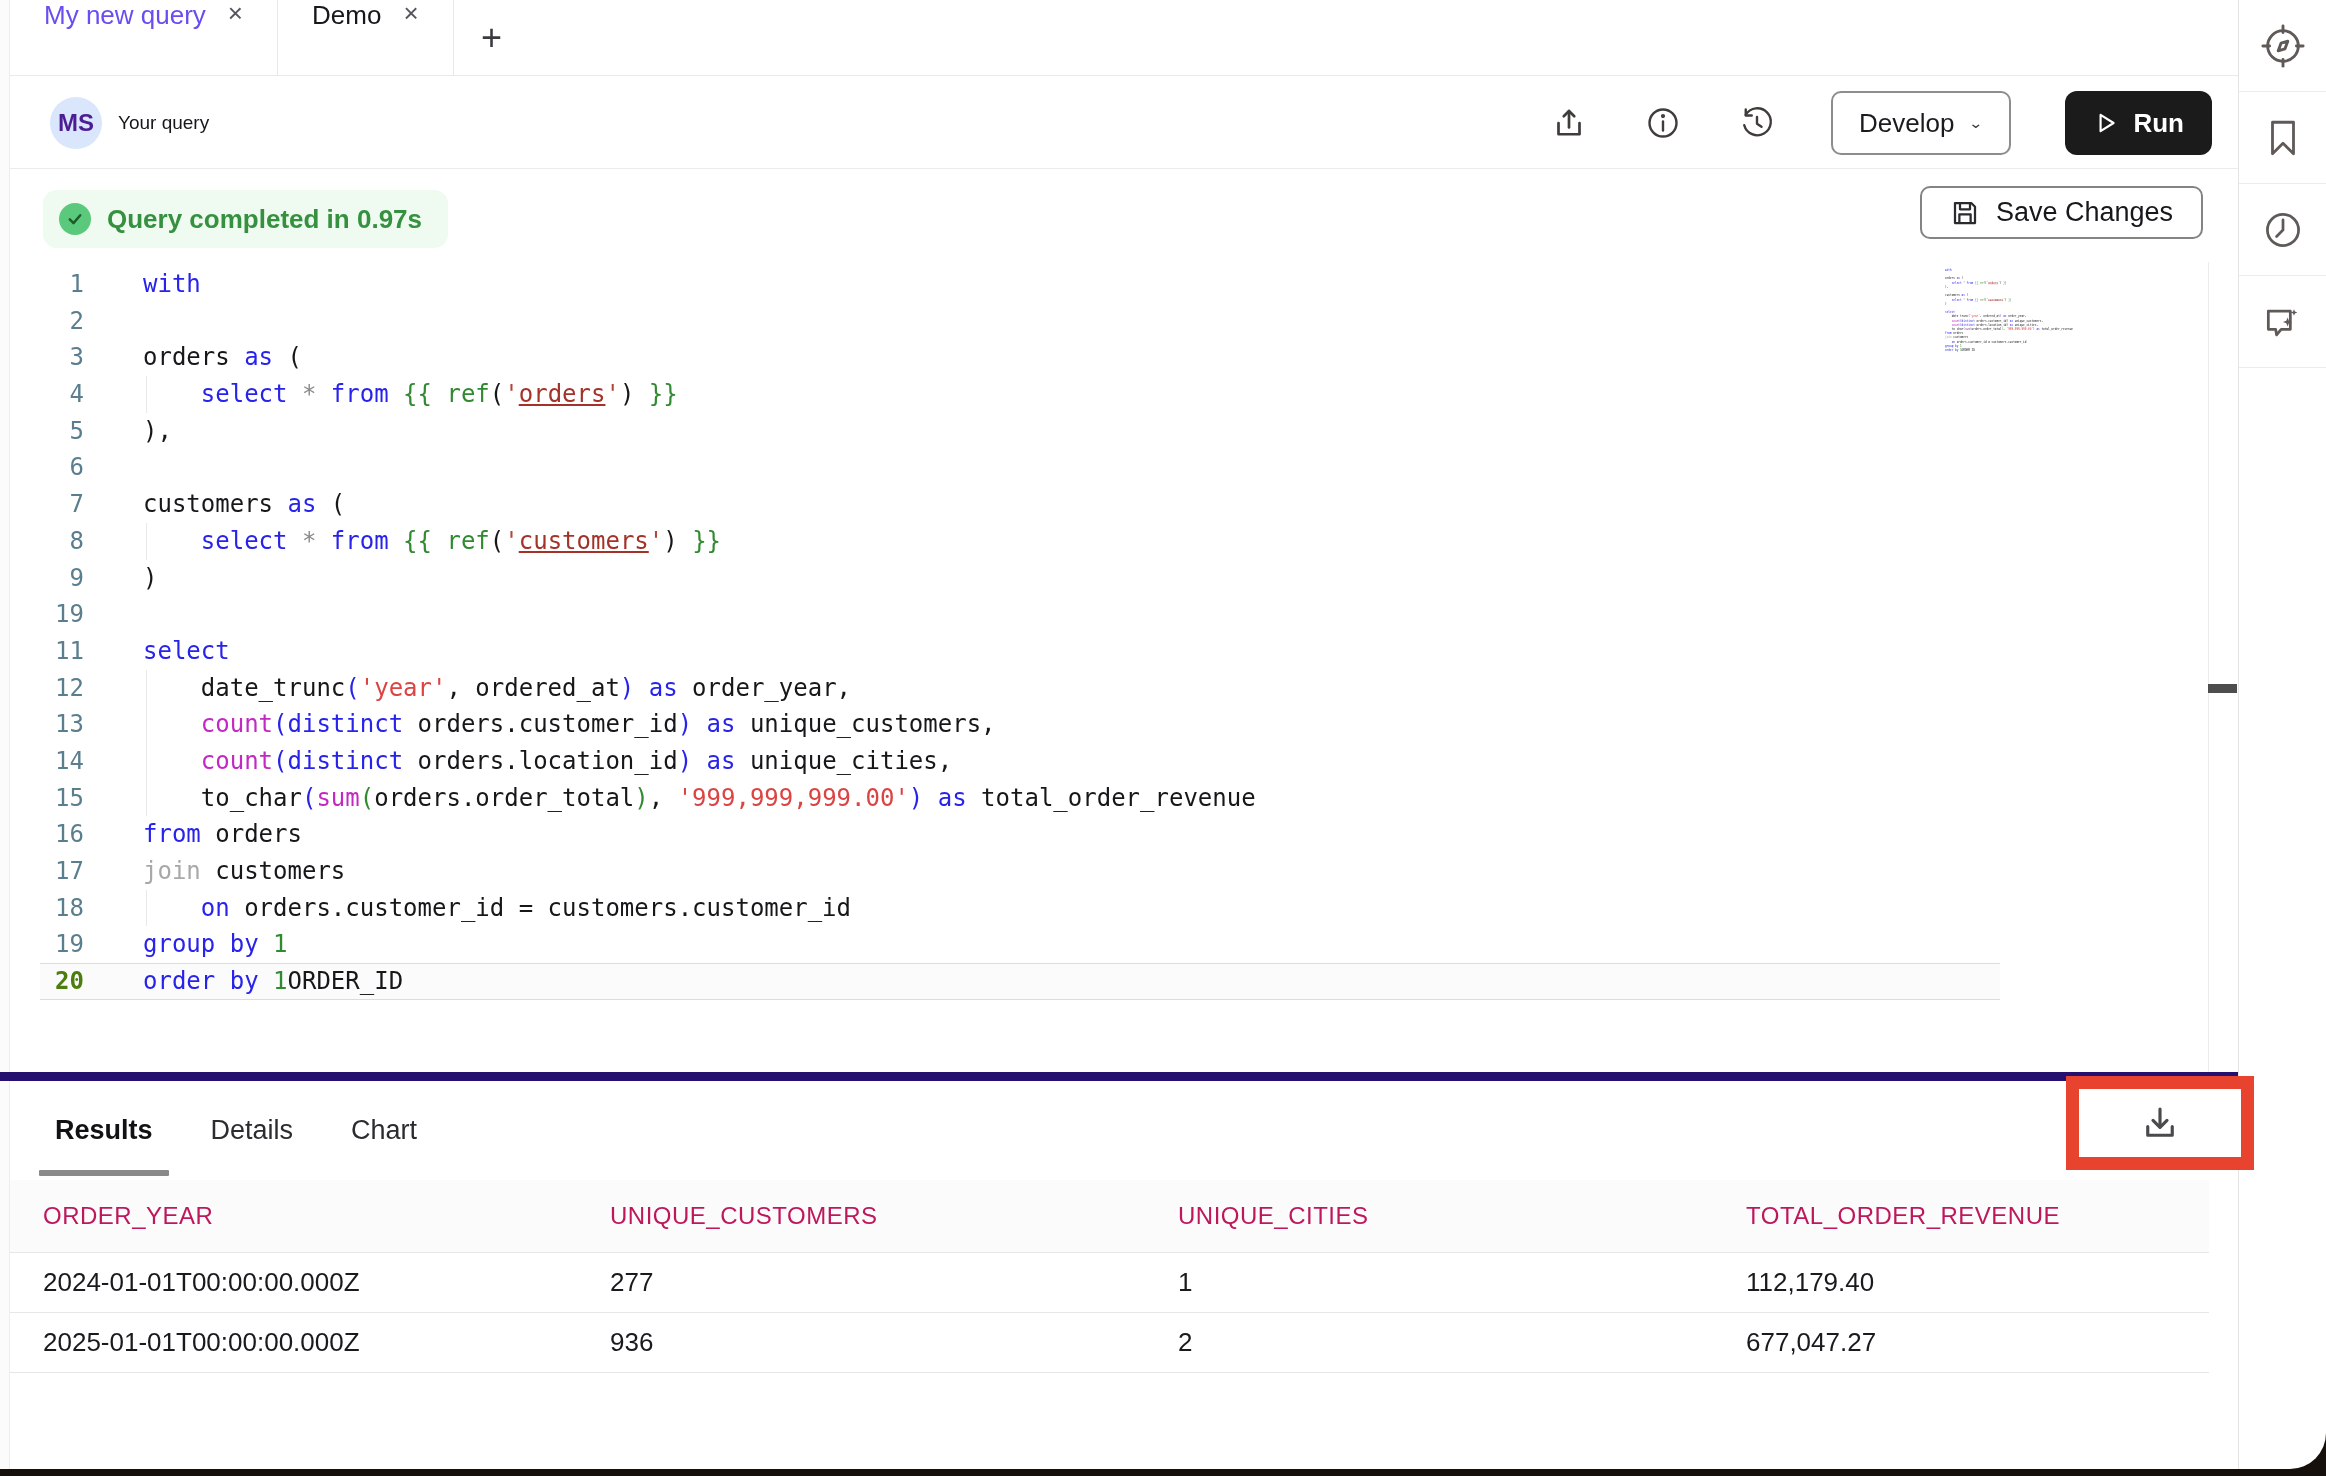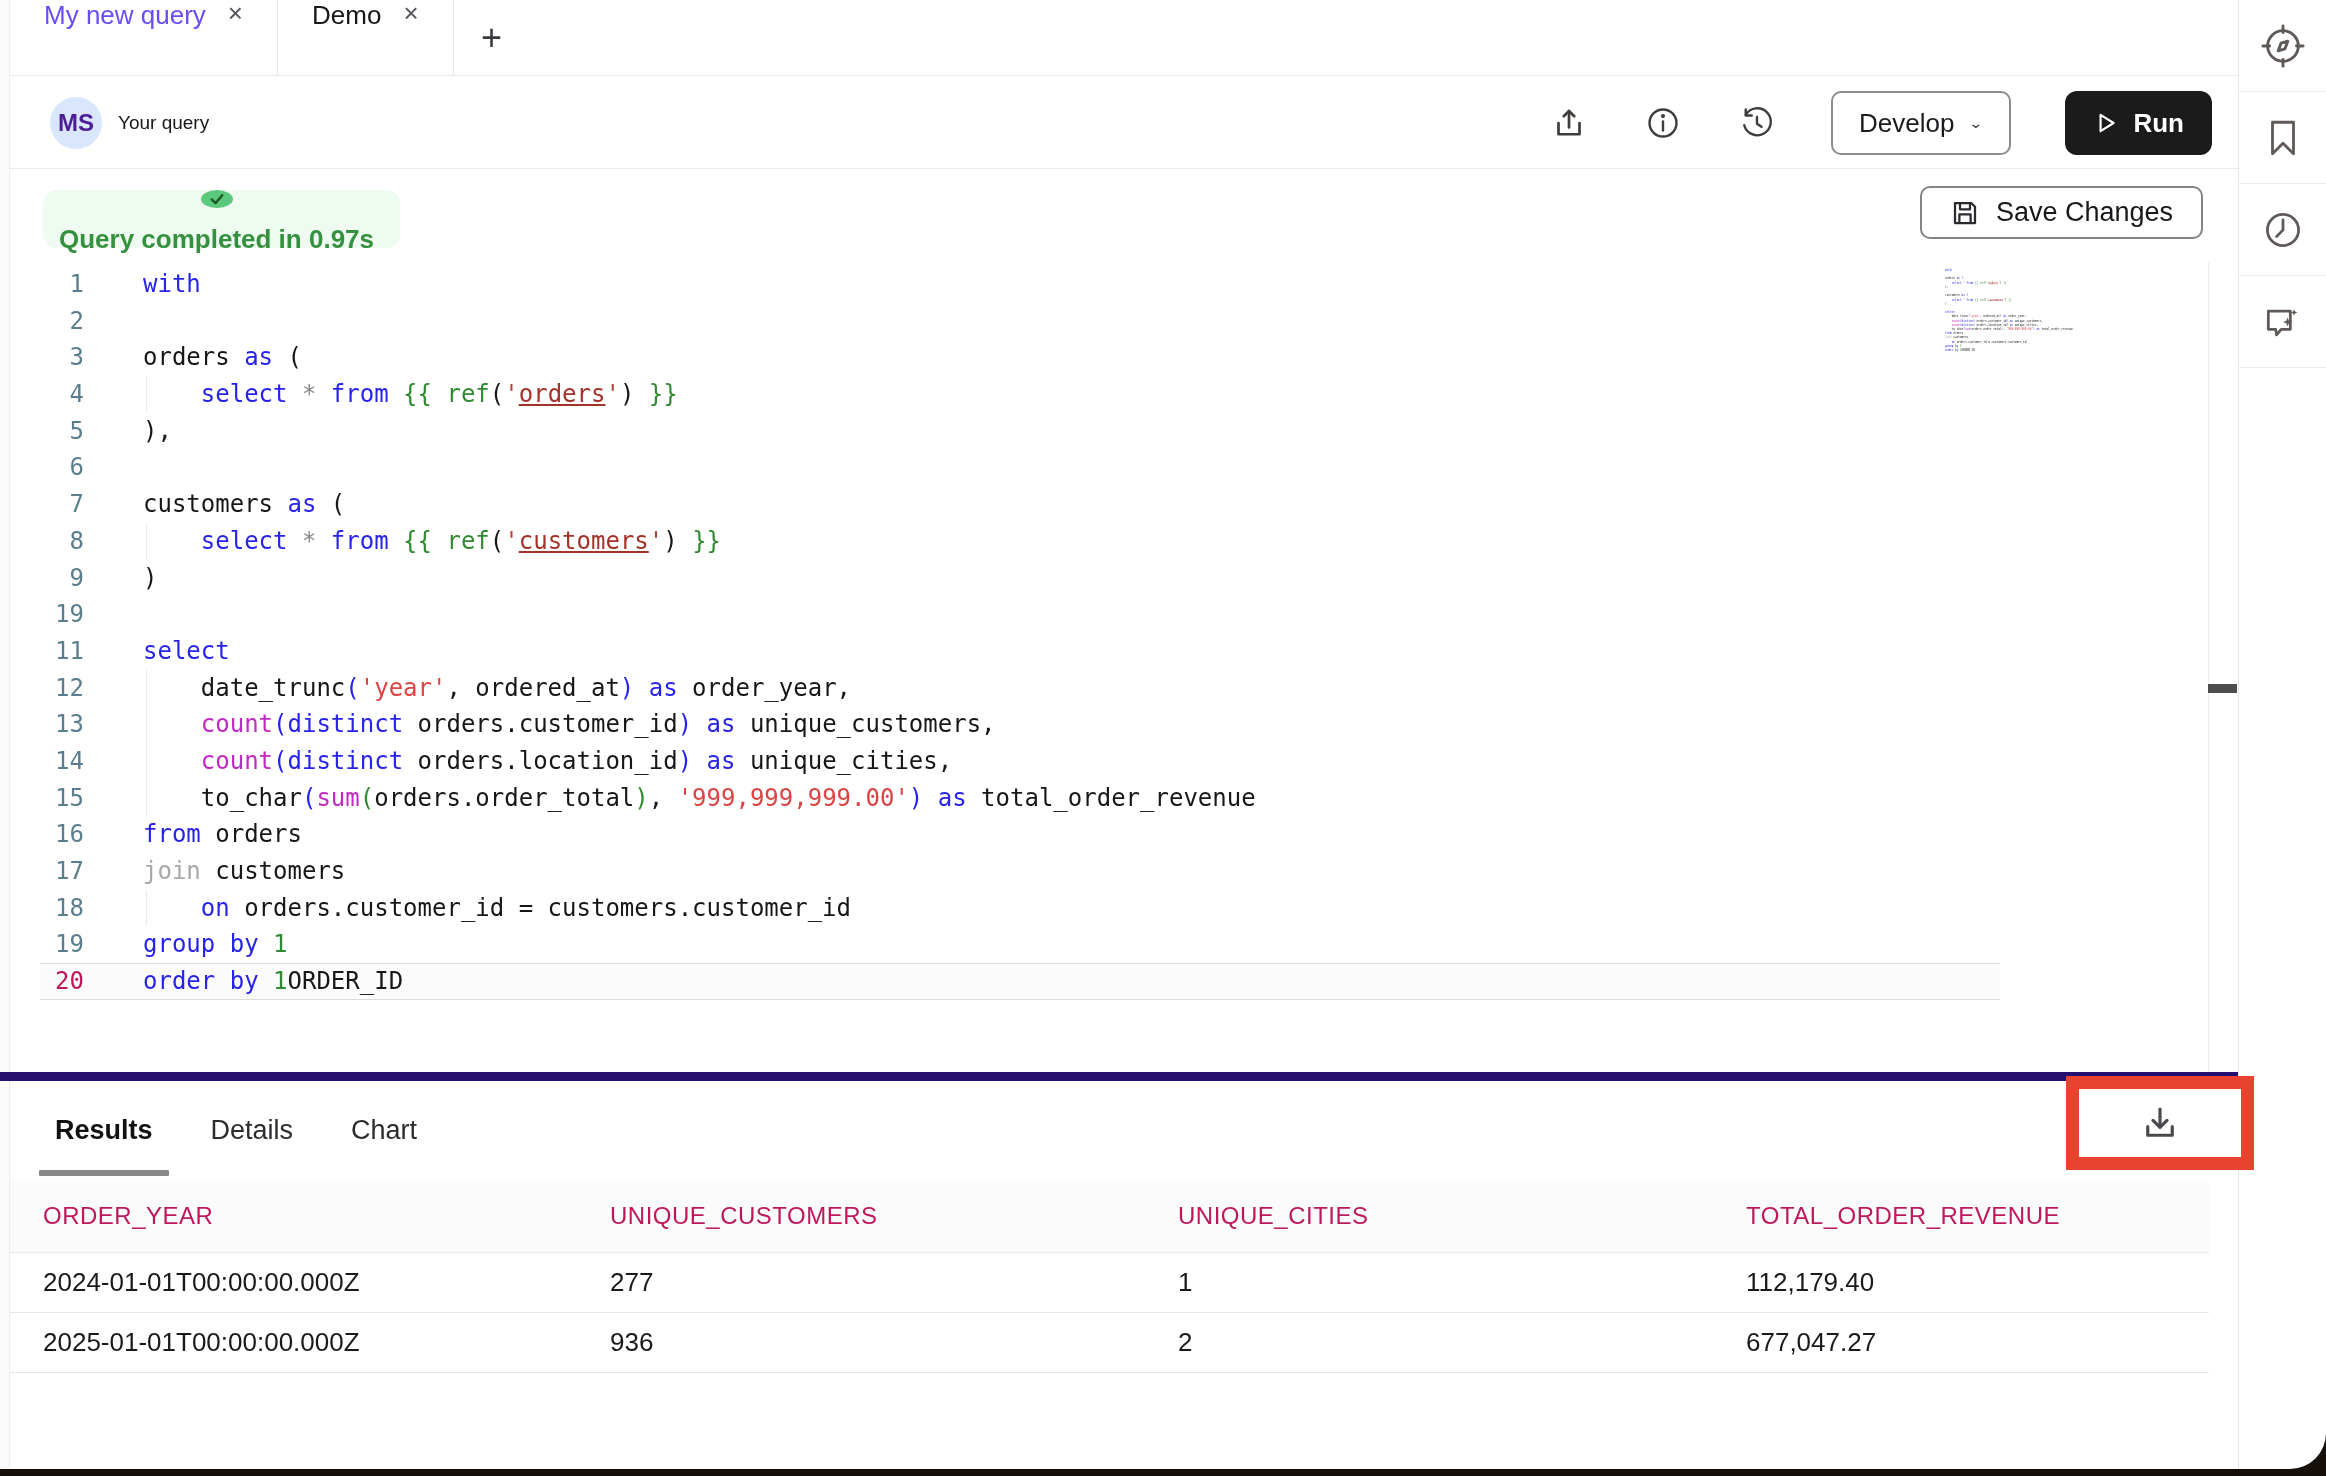--- a/index.html
+++ b/index.html
@@ -74,21 +74,21 @@
     background:var(--run-black); color:#fff; border-radius:12px;
     font-size:26px; font-weight:600; padding:0 28px; border:none;
   }
   .chev { font-size:18px; color:#3c3c40; transform:scaleY(0.8); }
 
   
   .status-row { position:absolute; left:10px; top:170px; right:0; height:92px; background:#fff; }
   .pill {
     position:absolute; left:33px; top:20px; height:58px;
     background:var(--success-bg); border-radius:14px;
-    display:flex; align-items:center; gap:16px; padding:0 26px 0 16px;flex-direction:column;
+    display:flex; align-items:center; gap:16px; padding:0 26px 0 16px;
   }
   .pill-check {
     width:32px; height:32px; border-radius:50%; background:var(--success-icon);
     display:flex; align-items:center; justify-content:center;
   }
   .pill-text { font-size:26px; font-weight:600; color:var(--success-text); }
   .btn-save {
     position:absolute; right:35px; top:16px; height:53px;
     display:flex; align-items:center; gap:16px;
     border:2px solid #868482; border-radius:10px; background:#fff;
@@ -110,21 +110,21 @@
   }
   .line .code { position:absolute; left:103px; top:0; }
   .line.guide::before {
     content:""; position:absolute; left:106px; top:0; bottom:0;
     border-left:1px solid #e9e9e9;
   }
   .line.active {
     background:#fbfbfb;
     box-shadow: inset 0 1px 0 #dcdcdc, inset 0 -1px 0 #dcdcdc;
   }
-  .line.active .ln { color:#be185d; }
+  .line.active .ln { color:#4d7c0f;font-weight:bold; }
   .tk-kw   { color:var(--kw-blue); }
   .tk-pl   { color:#17171a; }
   .tk-fn   { color:#c229c2; }
   .tk-str  { color:#dc4343; }
   .tk-sq   { color:#b5453a; }
   .tk-ref  { color:#a33229; text-decoration:underline; }
   .tk-jinja{ color:#318a31; }
   .tk-p1   { color:var(--kw-blue); }
   .tk-p2   { color:#318a31; }
   .tk-num  { color:#318a31; }

